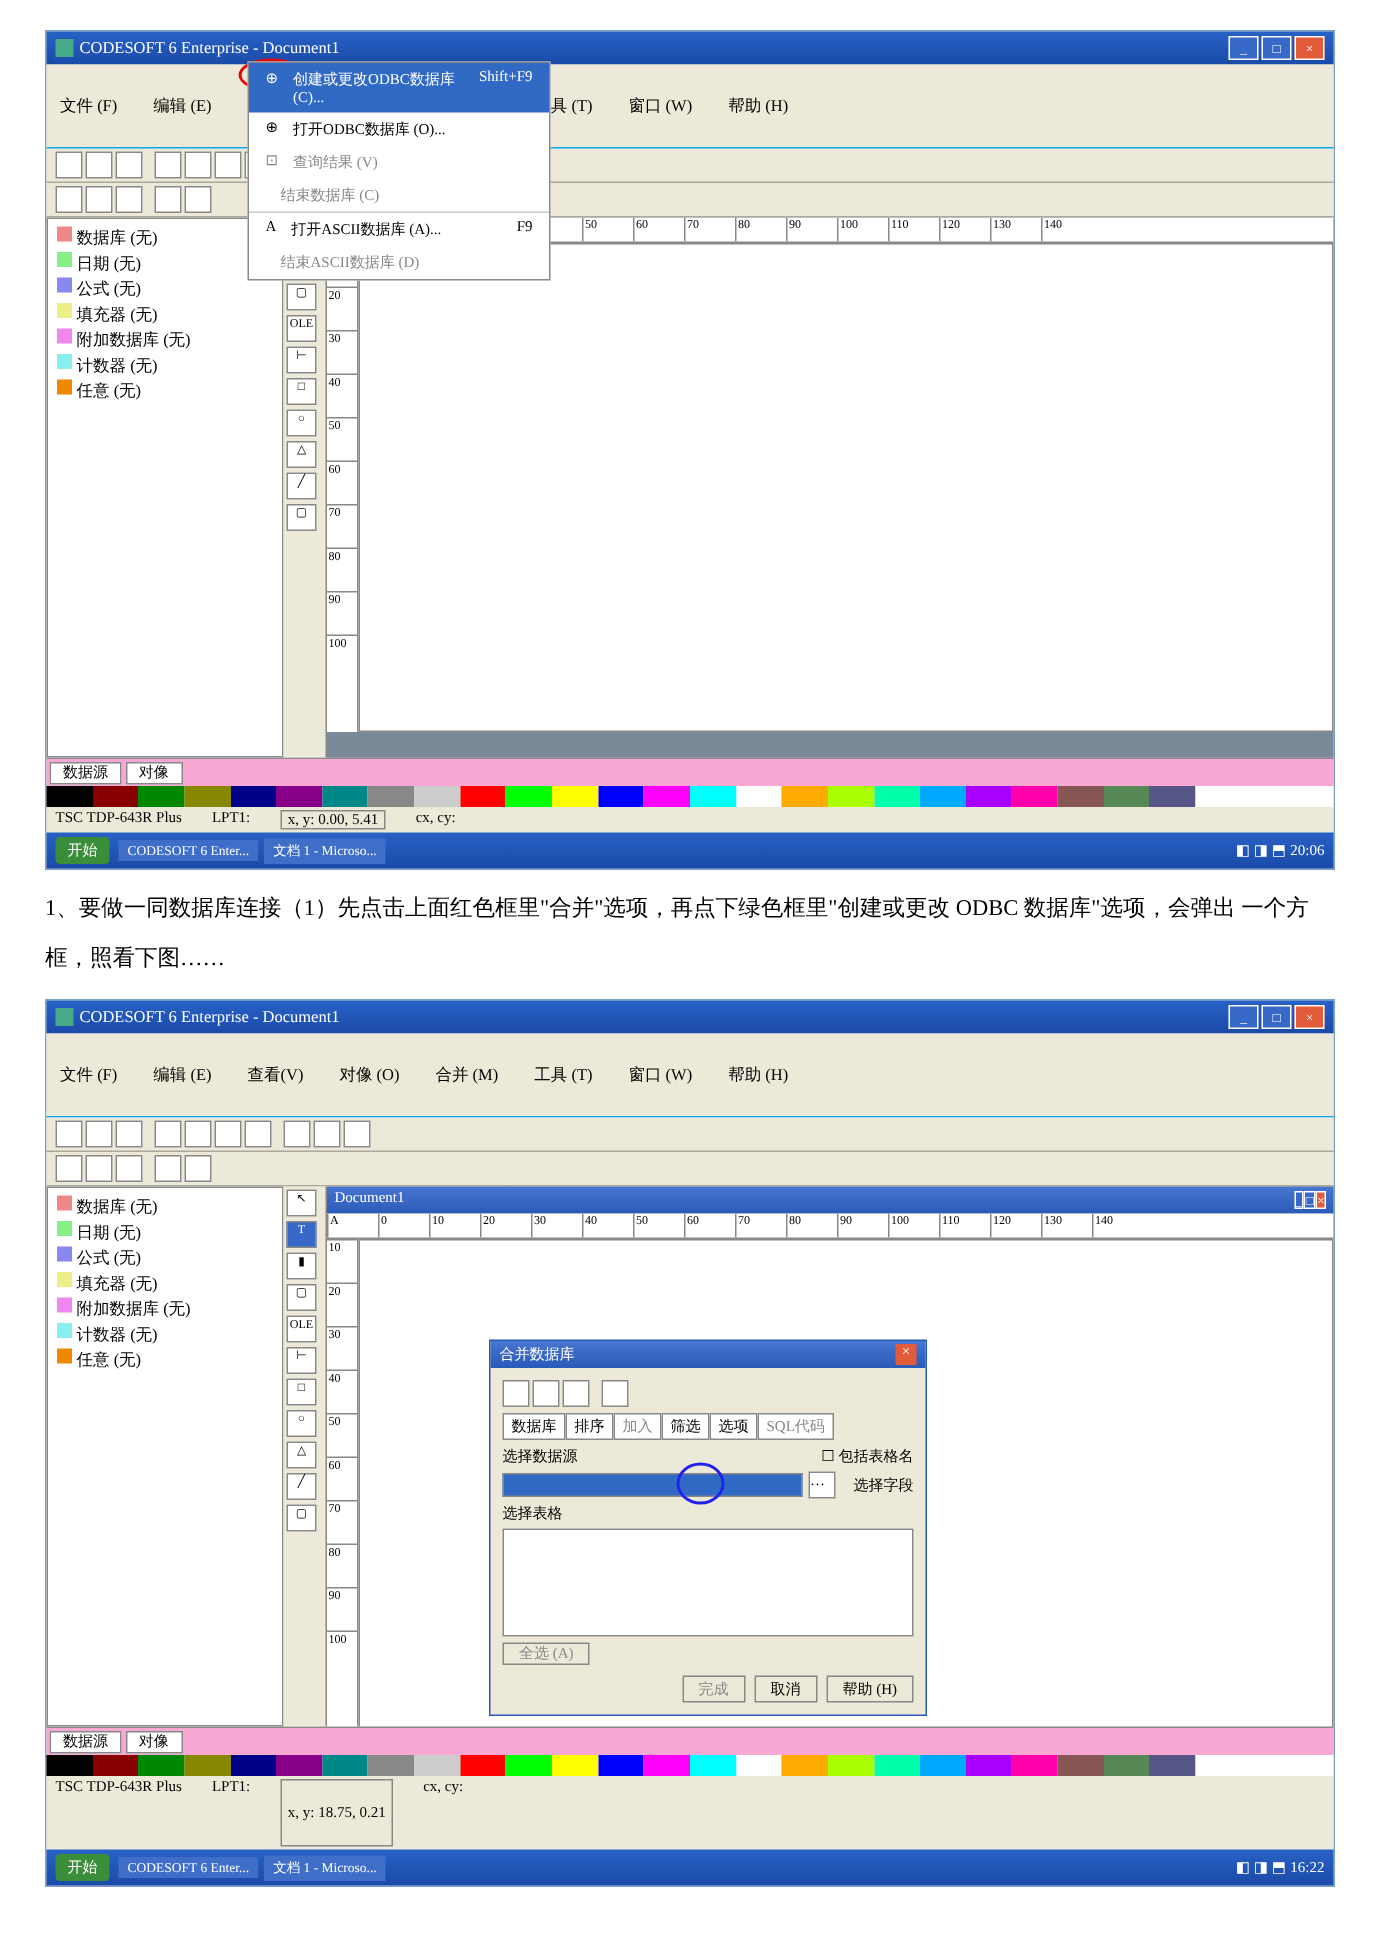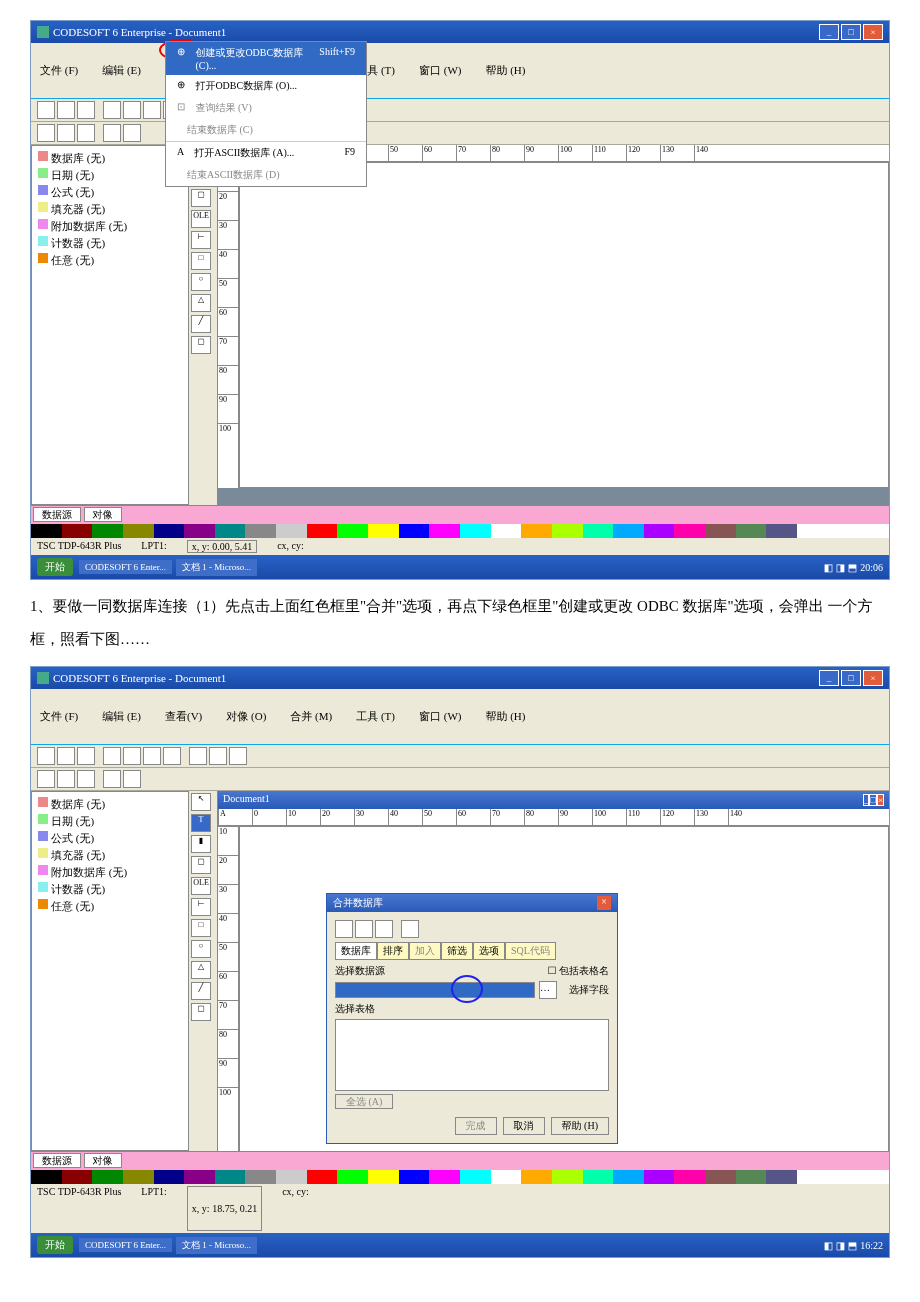--- a/index.html
+++ b/index.html
@@ -46,21 +46,21 @@
 .grn-oval{position:absolute;border:2px solid #0a0;border-radius:50%;pointer-events:none}
 .blu-oval{position:absolute;border:2px solid #22e;border-radius:50%;pointer-events:none}
 .para{margin:10px 0;line-height:2.2}
 .blue{color:#1a4aa8}
 .wm{position:absolute;left:240px;top:520px;font-size:42px;color:#ddd;font-family:Arial;z-index:0}
 .dlg{position:absolute;left:86px;top:66px;width:290px;background:#ece9d8;border:1px solid #2a5ab8;font-size:10px}
 .dlg .dh{background:linear-gradient(#4876d0,#2a5ab8);color:#fff;padding:2px 6px;display:flex}
 .dlg .dh .cls{margin-left:auto;background:#e25b3a;width:14px;text-align:center}
 .dlg .dc{padding:8px}
 .dlg .tabs{display:flex;gap:0;font-size:10px;margin:4px 0}
-.dlg .tabs span{border:1px solid #888;padding:1px 5px;background:#fef9c3}
+.dlg .tabs span{border:1px solid #888;padding:1px 5px;background:#ffffff}
 .dlg .tabs span.act{background:#fff}
 .dlg .fld{display:flex;align-items:center;gap:4px;margin:3px 0}
 .dlg .inp{background:#fff;border:1px solid #888;height:14px;flex:1}
 .dlg .inp.sel{background:#316ac5}
 .dlg .box{background:#fff;border:1px solid #888;height:70px}
 .dlg .btnrow{display:flex;gap:6px;justify-content:flex-end;margin-top:8px}
 .dlg .btn{border:1px solid #888;padding:1px 10px;background:#ece9d8}
 .relpos{position:relative}
 </style>
 </head>

